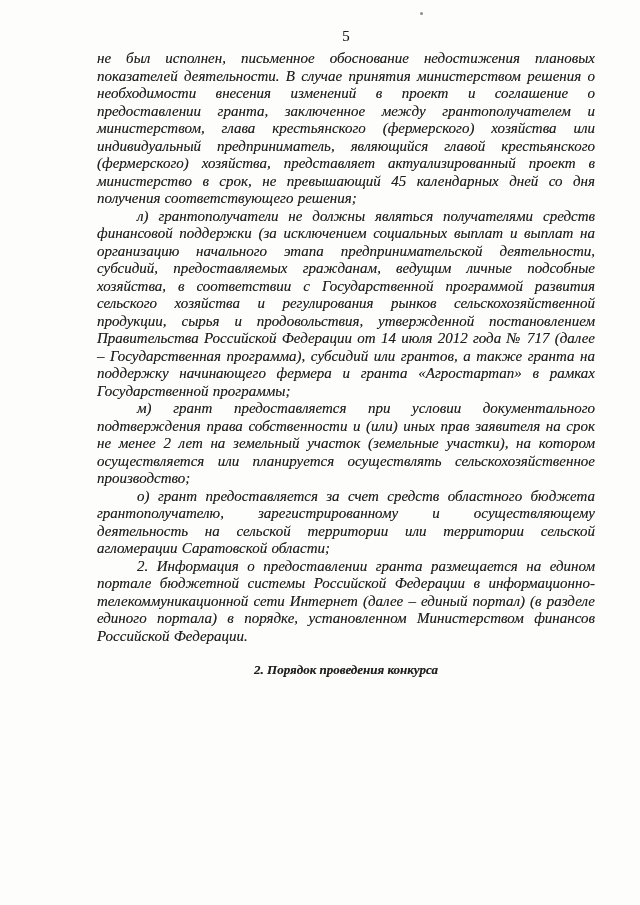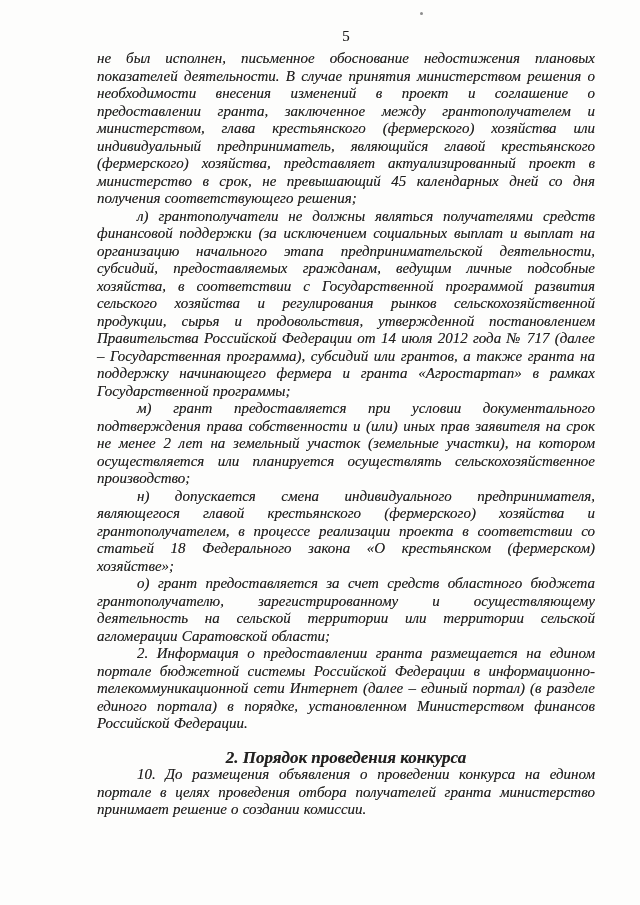--- a/index.html
+++ b/index.html
@@ -43,21 +43,21 @@
     padding: 0;
     text-indent: 40px;
     word-spacing: 0.5px;
   }
   p.para.no-indent {
     text-indent: 0;
   }
   .section-heading {
     margin: 16px 0 0 0;
     padding: 0;
-    font-size: 17px;
+    font-size: 13px;
     line-height: 17.5px;
     font-weight: bold;
     text-align: center;
   }
   .artifact-dot {
     position: absolute;
     left: 420px;
     top: 12px;
     width: 3px;
     height: 3px;
@@ -75,25 +75,23 @@
   <div class="page-number">5</div>
 
   <div class="body-text">
 
     <p class="para no-indent">не был исполнен, письменное обоснование недостижения плановых показателей деятельности. В случае принятия министерством решения о необходимости внесения изменений в проект и соглашение о предоставлении гранта, заключенное между грантополучателем и министерством, глава крестьянского (фермерского) хозяйства или индивидуальный предприниматель, являющийся главой крестьянского (фермерского) хозяйства, представляет актуализированный проект в министерство в срок, не превышающий 45 календарных дней со дня получения соответствующего решения;</p>
 
     <p class="para">л) грантополучатели не должны являться получателями средств финансовой поддержки (за исключением социальных выплат и выплат на организацию начального этапа предпринимательской деятельности, субсидий, предоставляемых гражданам, ведущим личные подсобные хозяйства, в соответствии с Государственной программой развития сельского хозяйства и регулирования рынков сельскохозяйственной продукции, сырья и продовольствия, утвержденной постановлением Правительства Российской Федерации от 14 июля 2012 года № 717 (далее – Государственная программа), субсидий или грантов, а также гранта на поддержку начинающего фермера и гранта «Агростартап» в рамках Государственной программы;</p>
 
     <p class="para">м) грант предоставляется при условии документального подтверждения права собственности и (или) иных прав заявителя на срок не менее 2 лет на земельный участок (земельные участки), на котором осуществляется или планируется осуществлять сельскохозяйственное производство;</p>
 
-    <p class="para">н) допускается смена индивидуального предпринимателя, являющегося главой крестьянского (фермерского) хозяйства и грантополучателем, в процессе реализации проекта в соответствии со статьей 18 Федерального закона «О крестьянском (фермерском) хозяйстве»;</p>
 
     <p class="para">о) грант предоставляется за счет средств областного бюджета грантополучателю, зарегистрированному и осуществляющему деятельность на сельской территории или территории сельской агломерации Саратовской области;</p>
 
 
     <p class="para">2. Информация о предоставлении гранта размещается на едином портале бюджетной системы Российской Федерации в информационно-телекоммуникационной сети Интернет (далее – единый портал) (в разделе единого портала) в порядке, установленном Министерством финансов Российской Федерации.</p>
 
     <h2 class="section-heading">2. Порядок проведения конкурса</h2>
 
-    <p class="para">10. До размещения объявления о проведении конкурса на едином портале в целях проведения отбора получателей гранта министерство принимает решение о создании комиссии.</p>
 
   </div>
 </div>
 
 </body></html>

